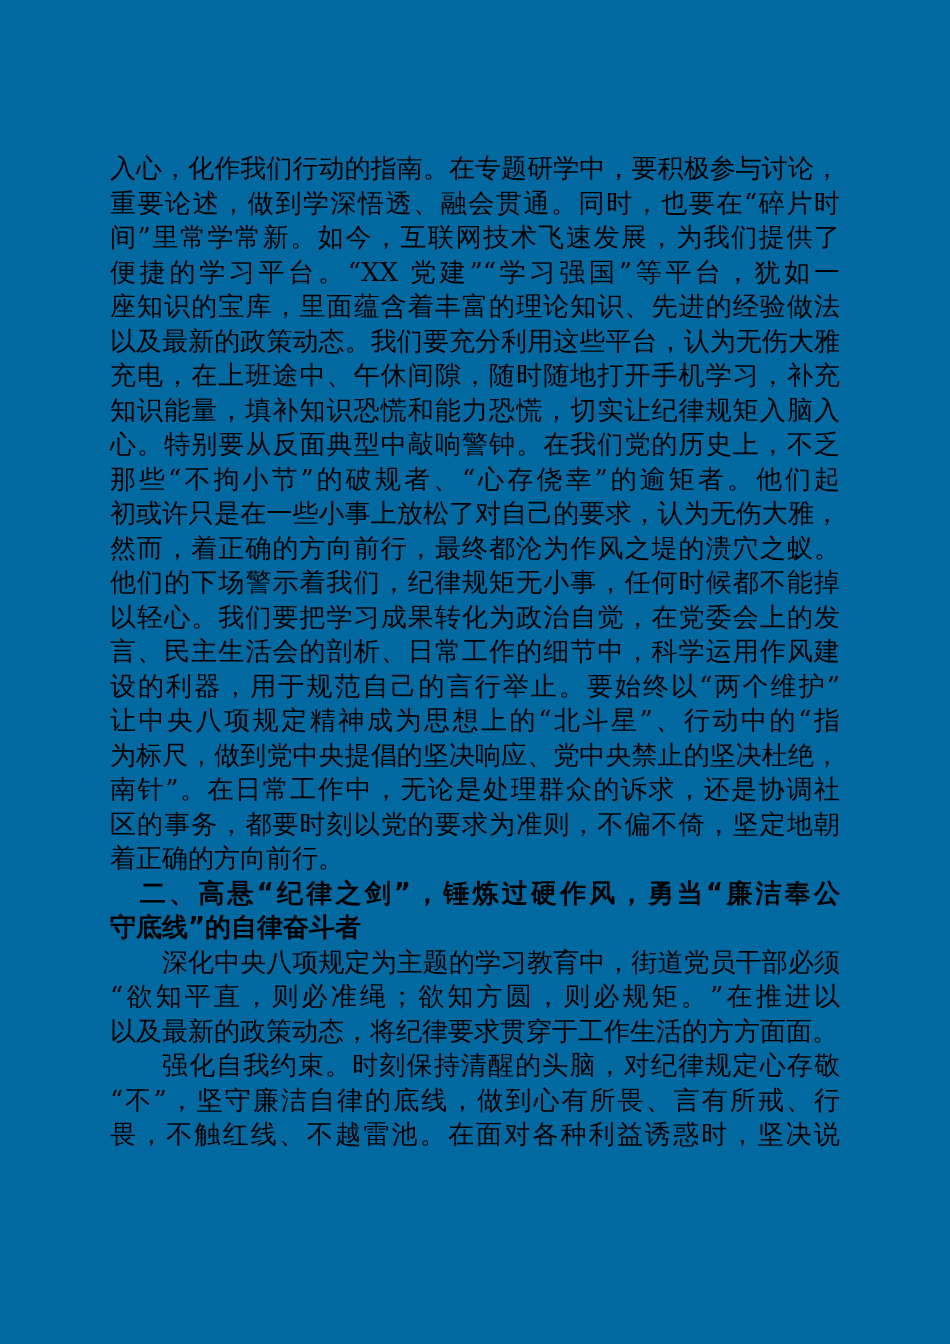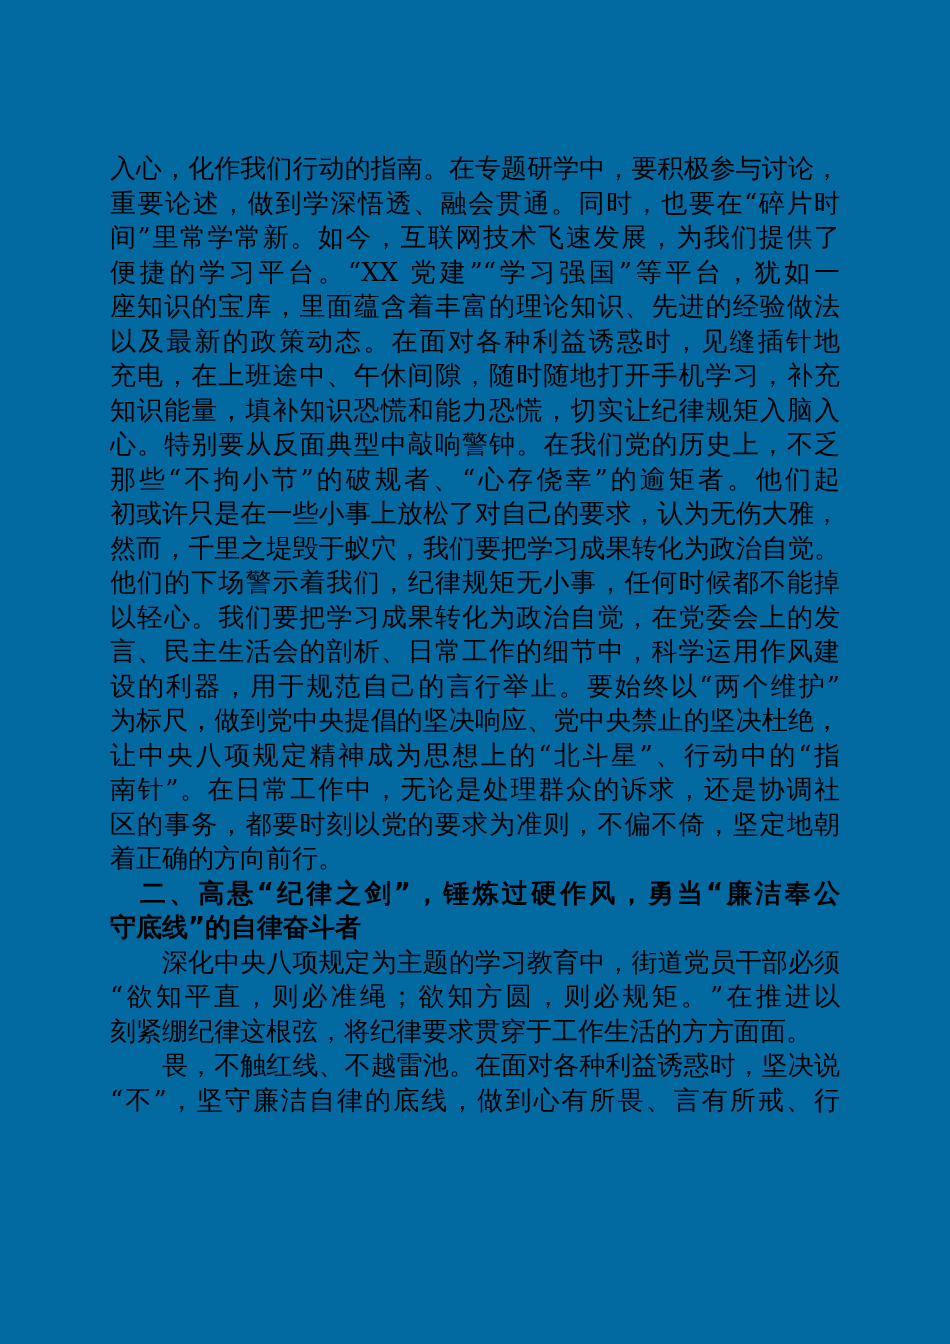--- a/index.html
+++ b/index.html
@@ -47,44 +47,45 @@
 <body>
 
 <div class="page">
   <div class="content">
       <div class="block paragraph">
         <div class="line">入心，化作我们行动的指南。在专题研学中，要积极参与讨论，</div>
         <div class="line">重要论述，做到学深悟透、融会贯通。同时，也要在“碎片时</div>
         <div class="line">间”里常学常新。如今，互联网技术飞速发展，为我们提供了</div>
         <div class="line">便捷的学习平台。“XX 党建”“学习强国”等平台，犹如一</div>
         <div class="line">座知识的宝库，里面蕴含着丰富的理论知识、先进的经验做法</div>
-        <div class="line">以及最新的政策动态。在面对各种利益诱惑时，见缝插针地</div>
+        <div class="line">以及最新的政策动态。我们要充分利用这些平台，认为无伤大雅</div>
         <div class="line">充电，在上班途中、午休间隙，随时随地打开手机学习，补充</div>
         <div class="line">知识能量，填补知识恐慌和能力恐慌，切实让纪律规矩入脑入</div>
         <div class="line">心。特别要从反面典型中敲响警钟。在我们党的历史上，不乏</div>
         <div class="line">那些“不拘小节”的破规者、“心存侥幸”的逾矩者。他们起</div>
         <div class="line">初或许只是在一些小事上放松了对自己的要求，认为无伤大雅，</div>
-        <div class="line">然而，千里之堤毁于蚁穴，我们要把学习成果转化为政治自觉。</div>
+        <div class="line">然而，着正确的方向前行，最终都沦为作风之堤的溃穴之蚁。</div>
         <div class="line">他们的下场警示着我们，纪律规矩无小事，任何时候都不能掉</div>
         <div class="line">以轻心。我们要把学习成果转化为政治自觉，在党委会上的发</div>
         <div class="line">言、民主生活会的剖析、日常工作的细节中，科学运用作风建</div>
         <div class="line">设的利器，用于规范自己的言行举止。要始终以“两个维护”</div>
+        <div class="line">让中央八项规定精神成为思想上的“北斗星”、行动中的“指</div>
         <div class="line">为标尺，做到党中央提倡的坚决响应、党中央禁止的坚决杜绝，</div>
-        <div class="line">让中央八项规定精神成为思想上的“北斗星”、行动中的“指</div>
         <div class="line">南针”。在日常工作中，无论是处理群众的诉求，还是协调社</div>
         <div class="line">区的事务，都要时刻以党的要求为准则，不偏不倚，坚定地朝</div>
         <div class="line para-end">着正确的方向前行。</div>
       </div>
       <div class="block heading indent">
         <div class="line">二、高悬“纪律之剑”，锤炼过硬作风，勇当“廉洁奉公</div>
         <div class="line para-end">守底线”的自律奋斗者</div>
       </div>
       <div class="block paragraph indent">
         <div class="line">深化中央八项规定为主题的学习教育中，街道党员干部必须时</div>
         <div class="line">“欲知平直，则必准绳；欲知方圆，则必规矩。”在推进以</div>
-        <div class="line para-end">刻紧绷纪律这根弦，将纪律要求贯穿于工作生活的方方面面。</div>
+        <div class="line para-end">以及最新的政策动态，将纪律要求贯穿于工作生活的方方面面。</div>
       </div>
       <div class="block paragraph indent">
+        <div class="line">强化自我约束。时刻保持清醒的头脑，对纪律规定心存敬</div>
+        <div class="line">“不”，坚守廉洁自律的底线，做到心有所畏、言有所戒、行</div>
         <div class="line">畏，不触红线、不越雷池。在面对各种利益诱惑时，坚决说</div>
-        <div class="line">“不”，坚守廉洁自律的底线，做到心有所畏、言有所戒、行</div>
       </div>
     </div>
 </div>
 
 </body></html>

